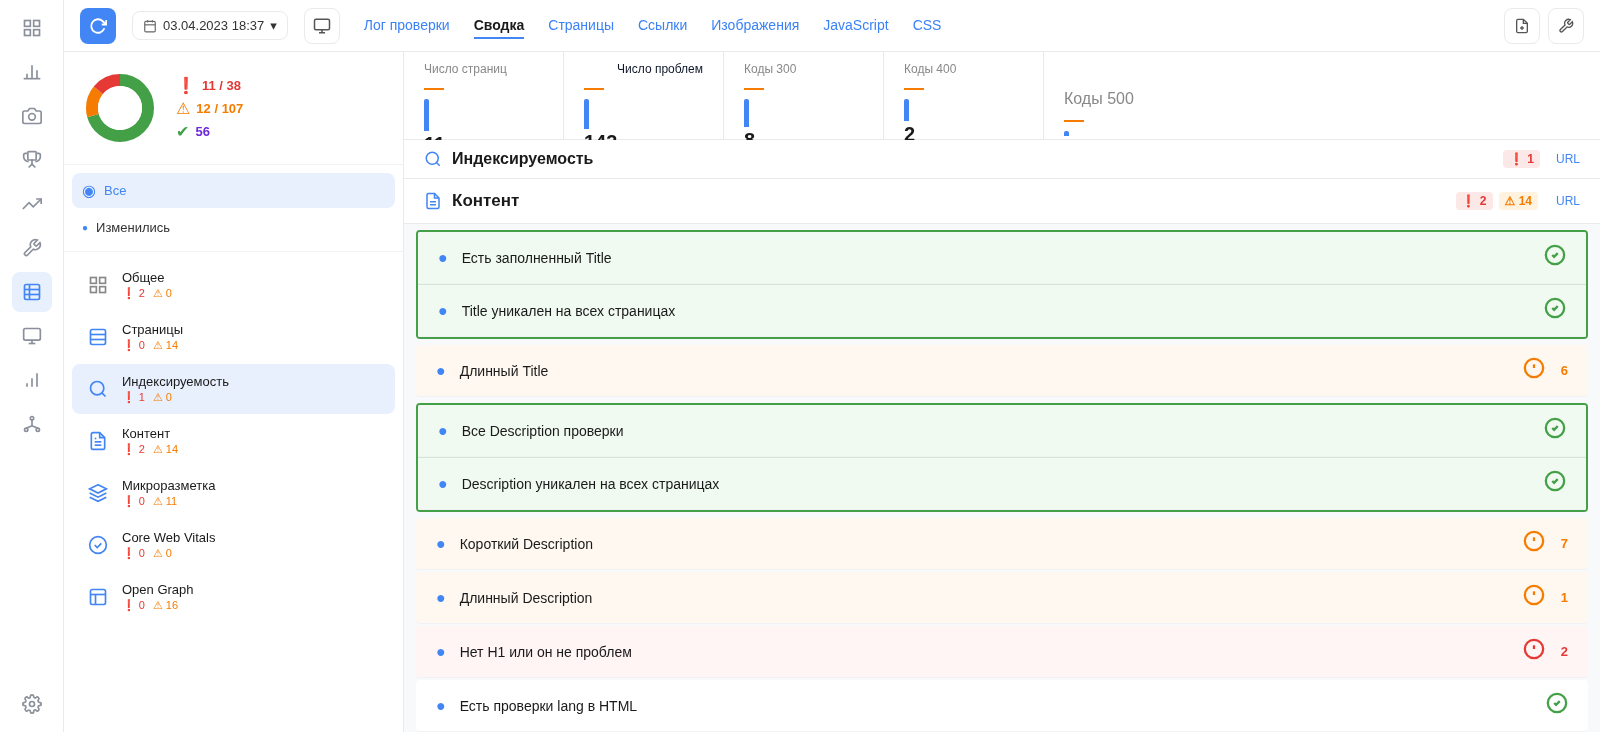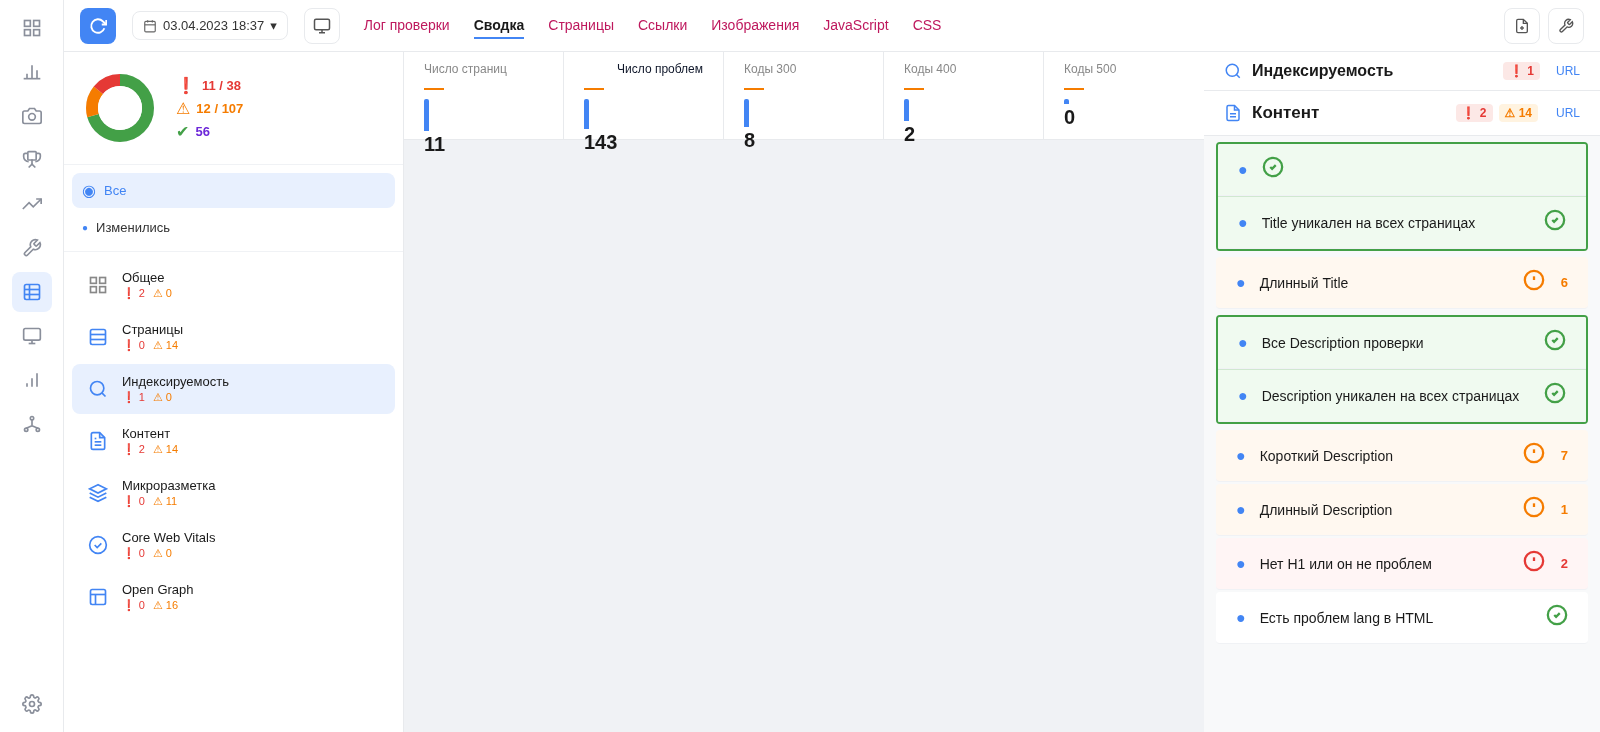--- a/index.html
+++ b/index.html
@@ -73,21 +73,21 @@
       cursor: pointer;
       color: #333;
       font-size: 18px;
     }
     .header-nav {
       display: flex; gap: 24px; margin-left: 8px;
     }
     .header-nav-item {
       padding: 4px 0;
       cursor: pointer;
-      color: #be185d;
+      color: #3b82f6;
       font-size: 14px;
       border-bottom: 2px solid transparent;
     }
     .header-nav-item.active {
       color: #1a1a1a;
       font-weight: 600;
       border-bottom: 2px solid #4285f4;
     }
     .header-actions {
       margin-left: auto;
@@ -194,21 +194,21 @@
     .nav-item-text { flex: 1; }
     .nav-item-name { font-size: 13px; font-weight: 500; color: #1a1a1a; }
     .nav-item-counts { display: flex; gap: 8px; font-size: 11px; margin-top: 2px; }
     .count-error { color: #e53935; }
     .count-warn { color: #f57c00; }
 
     
     .right-panel {
       flex: 1;
       display: flex;
-      flex-direction: row;
+      flex-direction: column;
       overflow: hidden;
     }
 
     
     .stats-bar {
       background: #fff;
       display: flex;
       align-items: stretch;
       border-bottom: 1px solid #e8eaed;
       height: 88px;
@@ -632,21 +632,21 @@
           <div style="display:flex; align-items:center; gap:8px;">
             <span style="color:#f57c00; font-size:20px; font-weight:bold;">—</span>
           </div>
           <div style="display:flex; align-items:flex-end; gap:2px; height:36px; margin-bottom:2px;">
             <div style="width:5px; height:22px; background:#4285f4; border-radius:2px 2px 0 0;"></div>
           </div>
           <div style="font-size:20px; font-weight:700; color:#1a1a1a;">2</div>
         </div>
 
         <div class="stats-bar-item" style="border-right:none;">
-          <div style="font-size:12px;color:#888;">Коды 500</div>
+          <div style="font-size:16px;color:#888;margin-top:28px;">Коды 500</div>
           <div style="display:flex; align-items:center; gap:8px;">
             <span style="color:#f57c00; font-size:20px; font-weight:bold;">—</span>
           </div>
           <div style="display:flex; align-items:flex-end; gap:2px; height:36px; margin-bottom:2px;">
             <div style="width:5px; height:5px; background:#4285f4; border-radius:2px 2px 0 0;"></div>
           </div>
           <div style="font-size:20px; font-weight:700; color:#1a1a1a;">0</div>
         </div>
       </div>
 
@@ -673,20 +673,21 @@
           <div class="section-header-badges">
             <span class="badge-error">❗ <span>2</span></span>
             <span class="badge-warn">⚠ <span>14</span></span>
           </div>
           <span class="url-link" style="margin-left:8px;">URL</span>
         </div>
 
         <div style="border: 2px solid #43a047; border-radius:4px; margin: 6px 12px; overflow:hidden;">
           <div class="check-item success-bg">
             <span class="check-bullet">●</span>
+            <span class="check-name">Есть заполненный Title</span>
             <span class="check-status-ok">
               <svg width="22" height="22" viewBox="0 0 24 24" fill="none" stroke="#43a047" stroke-width="2.5">
                 <circle cx="12" cy="12" r="10"></circle>
                   <polyline points="9 12 11 14 15 10"></polyline>
               </svg>
             </span>
           </div>
           <div class="check-item success-bg" style="border-top: 1px solid #d0e8d0;">
             <span class="check-bullet">●</span>
             <span class="check-name">Title уникален на всех страницах</span>
@@ -769,21 +770,21 @@
               <circle cx="12" cy="12" r="10"></circle>
                 <line x1="12" y1="8" x2="12" y2="12"></line>
                 <line x1="12" y1="16" x2="12.01" y2="16"></line>
             </svg>
           </span>
           <span class="check-count red">2</span>
         </div>
 
         <div class="check-item" style="margin: 2px 12px; border-radius:4px;">
           <span class="check-bullet">●</span>
-          <span class="check-name">Есть проблем lang в HTML</span>
+          <span class="check-name">Есть проверки lang в HTML</span>
           <span class="check-status-ok">
             <svg width="22" height="22" viewBox="0 0 24 24" fill="none" stroke="#43a047" stroke-width="2.5">
               <circle cx="12" cy="12" r="10"></circle>
                 <polyline points="9 12 11 14 15 10"></polyline>
             </svg>
           </span>
         </div>
 
       </div>
     </div>

